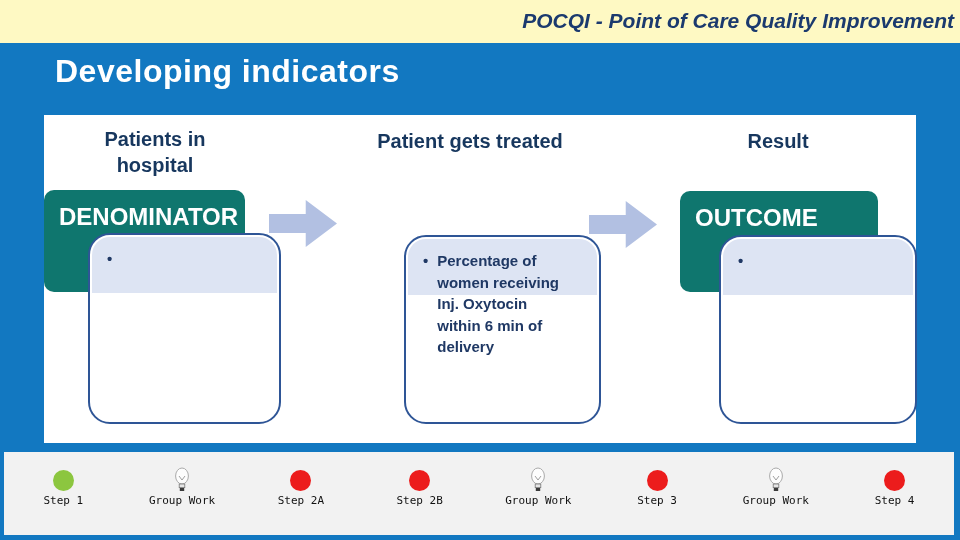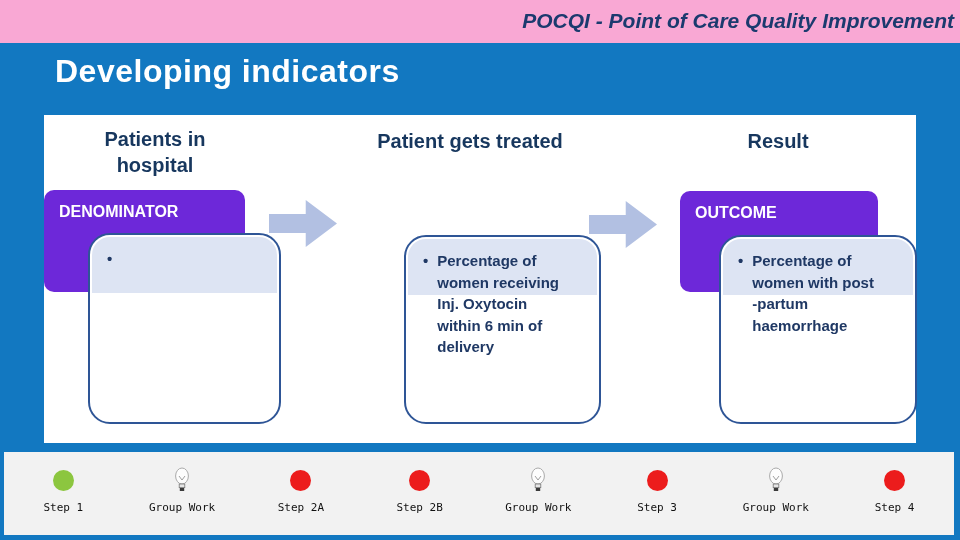--- a/index.html
+++ b/index.html
@@ -2,21 +2,21 @@
 <html><head>
 <meta charset="utf-8">
 <style>
   html,body{margin:0;padding:0;}
   .slide{
     position:relative; width:960px; height:540px; overflow:hidden;
     background:#1278c1;
     font-family:"Liberation Sans", sans-serif;
   }
   
-  .top-strip{position:absolute; left:0; top:0; width:960px; height:43px; background:#f9a8d4;}
+  .top-strip{position:absolute; left:0; top:0; width:960px; height:43px; background:#fef9c3;}
   .brand{
     position:absolute; right:6px; top:9px;
     font-size:21px; font-weight:bold; font-style:italic; color:#1b3a6e;
     white-space:nowrap;
   }
   
   .slide-title{
     position:absolute; left:55px; top:53px;
     font-size:32px; font-weight:bold; color:#ffffff; letter-spacing:.5px;
     white-space:nowrap;
@@ -26,22 +26,22 @@
   
   .col-heading{
     position:absolute; font-size:20px; font-weight:bold; color:#17375e;
     text-align:center; line-height:26px;
   }
   .h0{left:70px;  top:126px; width:170px;}
   .h1{left:350px; top:128px; width:240px;}
   .h2{left:672px; top:128px; width:212px;text-align:center;}
   
   .stage-box{
-    position:absolute; background:#6d28d9; border-radius:10px;
-    color:#ffffff; font-weight:bold; font-size:16px;
+    position:absolute; background:#0f766e; border-radius:10px;
+    color:#ffffff; font-weight:bold; font-size:24px;
     padding:13px 0 0 15px; box-sizing:border-box;
   }
   .b0{left:44px;  top:190px; width:201px; height:102px;}
   .b1{left:363px; top:191px; width:198px; height:101px;}
   .b2{left:680px; top:191px; width:198px; height:101px;}
   
   .card{
     position:absolute; background:#ffffff; border:2px solid #2e5596;
     border-radius:22px; box-sizing:border-box; overflow:hidden;
   }
@@ -67,21 +67,21 @@
   .footer{
     position:absolute; left:4px; top:452px; width:950px; height:83px;
     background:#f2f2f2; display:flex;
   }
   .fcell{flex:1; display:flex; flex-direction:column; align-items:center; padding-top:14px;}
   .ficon{height:28px; display:flex; align-items:center; justify-content:center;}
   .dot{width:21px; height:21px; border-radius:50%;}
   .dot.green{background:#8cc63f;}
   .dot.red{background:#ec1c1c;}
   .flabel{
-    margin-top:7px; font-family:"DejaVu Sans Mono", monospace;
+    margin-top:0; font-family:"DejaVu Sans Mono", monospace;
     font-size:11px; color:#111111; white-space:nowrap;
   }
 </style>
 </head>
 <body>
 
 <div class="slide">
 
   <div class="top-strip">
     <div class="brand">POCQI - Point of Care Quality Improvement</div>
@@ -113,21 +113,20 @@
     </div>
   </div>
 
   <div class="stage-box b2">
     <span>OUTCOME</span>
   </div>
   <div class="card c2">
     <div class="band"></div>
     <div class="card-text">
       <span class="bullet">•</span>
-      <span class="btext">Percentage of women with post -partum haemorrhage</span>
     </div>
   </div>
 
   <div class="arrow a0"></div>
   <div class="arrow a1"></div>
 
   <div class="footer">
 
     <div class="fcell">
       <div class="ficon">

